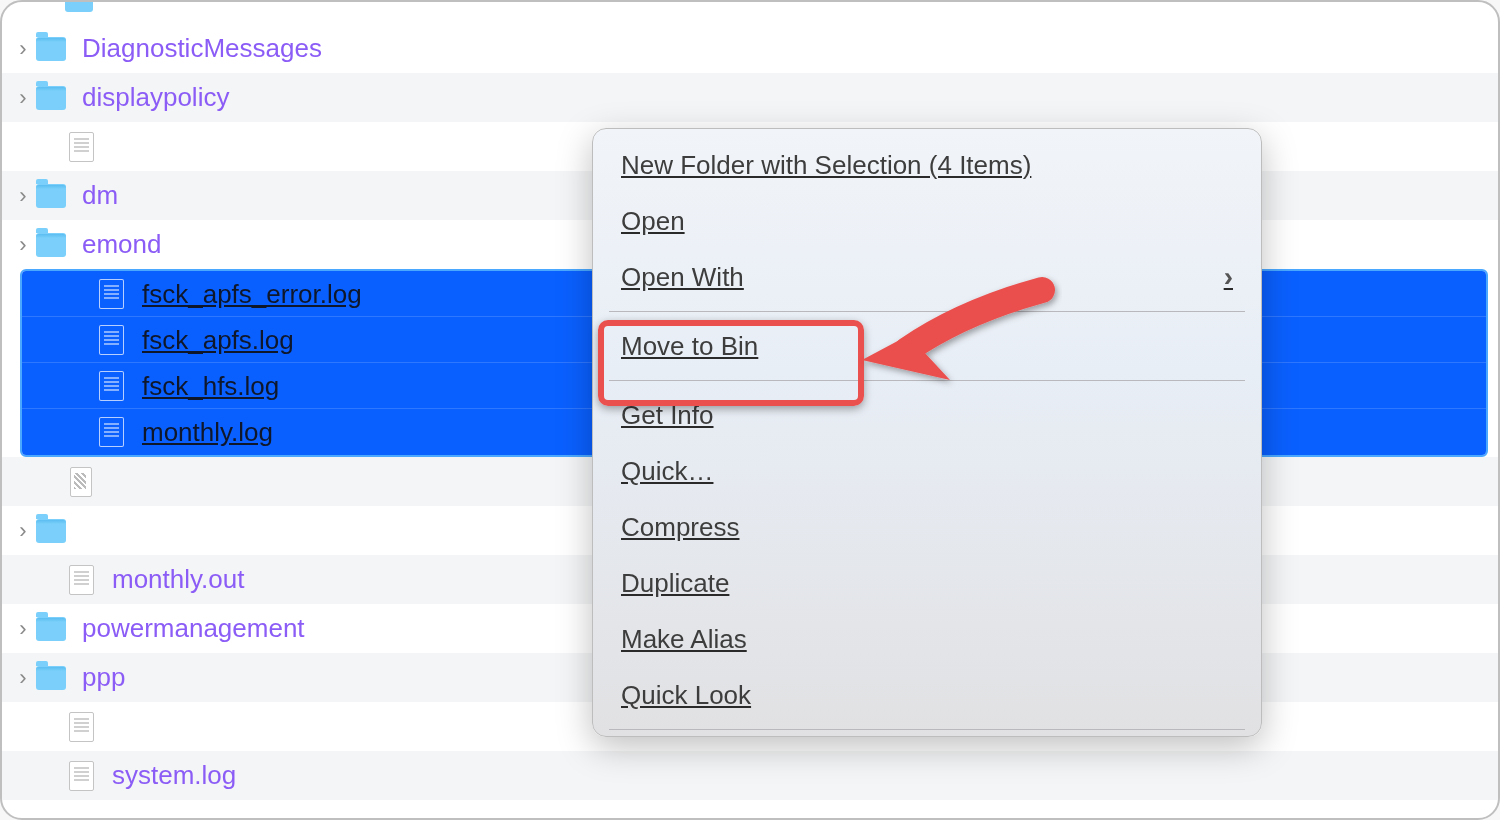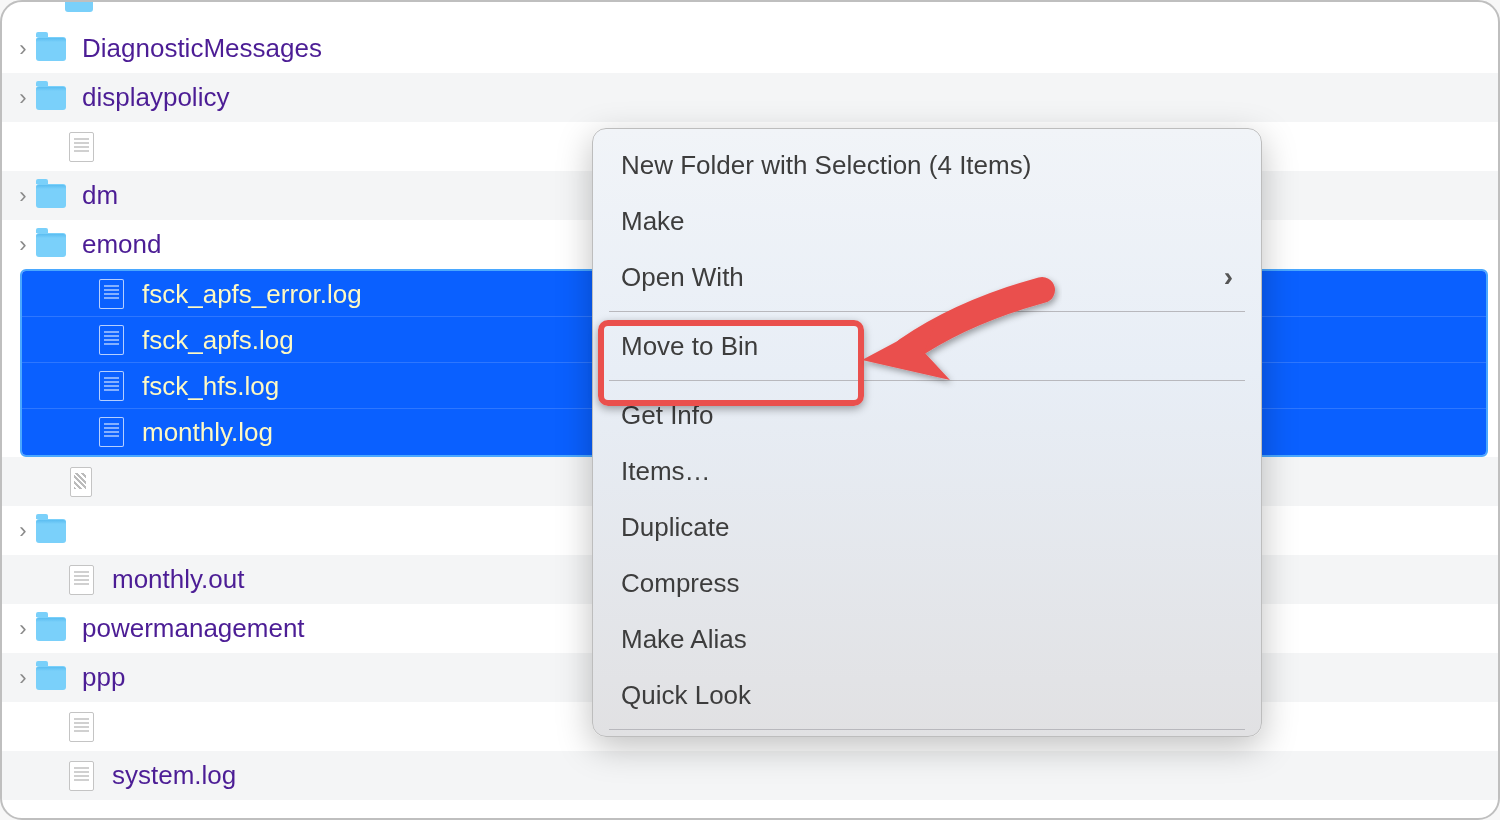--- a/index.html
+++ b/index.html
@@ -14,29 +14,29 @@
   .icon{width:30px;height:30px;margin-right:16px;display:flex;align-items:center;justify-content:center;margin-left:0;}
   .folder{width:30px;height:24px;border-radius:3px;position:relative;background:#7ad0fa;}
   .folder:before{content:"";position:absolute;top:-5px;left:0;width:12px;height:5px;border-radius:2px 2px 0 0;background:#7ad0fa;}
   .folder:after{content:"";position:absolute;top:1px;left:0;right:0;height:4px;background:linear-gradient(#5bbdf1,#7ad0fa);border-radius:3px 3px 0 0;}
   .doc{width:23px;height:28px;background:#fff;border:1px solid #c4c4c4;border-radius:2px;position:relative;}
   .doc:before{content:"";position:absolute;top:5px;left:4px;right:4px;height:2px;background:#d0d0d0;box-shadow:0 4px 0 #d0d0d0,0 8px 0 #d0d0d0,0 12px 0 #d0d0d0;}
   .doc.sel{border-color:rgba(255,255,255,.7);}
   .doc.sel:before{background:rgba(255,255,255,.5);box-shadow:0 4px 0 rgba(255,255,255,.5),0 8px 0 rgba(255,255,255,.5),0 12px 0 rgba(255,255,255,.5);}
   .gz{width:20px;height:28px;background:#fff;border:1px solid #c4c4c4;border-radius:2px;position:relative;}
   .gz:after{content:"";position:absolute;left:3px;top:5px;width:12px;height:16px;background:repeating-linear-gradient(45deg,#bbb 0 2px,#fff 2px 4px);}
-  .name{white-space:nowrap;color:#4c1d95;}
+  .name{white-space:nowrap;color:#8b5cf6;}
   .sel{background:#0a60ff!important;}
-  .sel .name{color:#fef9c3;}
+  .sel .name{color:#0f172a;text-decoration:underline;}
   .sel-block{border:2px solid #4aa8ff;border-radius:6px;margin:0 10px 0 18px;overflow:hidden;}
   .sel-block .row{padding-left:0;}
   .sel-block .row:not(:last-child){box-shadow:inset 0 -1px rgba(255,255,255,0.15);}
 
   
-  .ctxmenu{position:absolute;top:126px;left:590px;width:670px;border:1px solid #bdbdbd;border-radius:14px;box-shadow:0 10px 35px rgba(0,0,0,.25);background:linear-gradient(#f1f4f8 0%,#e8eef6 40%,#e1e1e3 100%);padding:8px 0 0 0;box-sizing:border-box;overflow:hidden;}
+  .ctxmenu{position:absolute;top:126px;left:590px;width:670px;border:1px solid #bdbdbd;border-radius:14px;box-shadow:0 10px 35px rgba(0,0,0,.25);background:linear-gradient(#f1f4f8 0%,#e8eef6 40%,#e1e1e3 100%);padding:8px 0 0 0;box-sizing:border-box;overflow:hidden;text-decoration:underline;}
   .mitem{display:flex;align-items:center;justify-content:space-between;padding:0 28px;height:56px;font-size:26px;color:#3d3d3d;cursor:default;}
   .msep{height:1px;margin:6px 16px;background:#b8b8bd;}
   .submenu-ind{font-size:28px;color:#555;font-weight:600;}
   .hl-box{position:absolute;top:318px;left:596px;width:254px;height:74px;border:6px solid #ea504d;border-radius:10px;box-shadow:0 3px 8px rgba(0,0,0,.35);pointer-events:none;z-index:5;}
   .arrow{position:absolute;top:270px;left:840px;width:220px;height:140px;pointer-events:none;z-index:6;}
   .arrow svg{width:100%;height:100%;}
 </style>
 </head>
 <body>
 
@@ -155,42 +155,42 @@
         </span>
         <span class="name">system.log</span>
       </div>
     </div>
 
   <div class="ctxmenu" id="ctxmenu">
       <div class="mitem">
         <span>New Folder with Selection (4 Items)</span>
       </div>
       <div class="mitem">
-        <span>Make</span>
+        <span>Open</span>
       </div>
       <div class="mitem">
         <span>Open With</span>
         <span class="submenu-ind">›</span>
       </div>
       <div class="msep"></div>
       <div class="mitem">
         <span>Move to Bin</span>
       </div>
       <div class="msep"></div>
       <div class="mitem">
         <span>Get Info</span>
       </div>
       <div class="mitem">
-        <span>Items…</span>
+        <span>Quick…</span>
+      </div>
+      <div class="mitem">
+        <span>Compress</span>
       </div>
       <div class="mitem">
         <span>Duplicate</span>
-      </div>
-      <div class="mitem">
-        <span>Compress</span>
       </div>
       <div class="mitem">
         <span>Make Alias</span>
       </div>
       <div class="mitem">
         <span>Quick Look</span>
       </div>
       <div class="msep"></div>
     </div>
 

